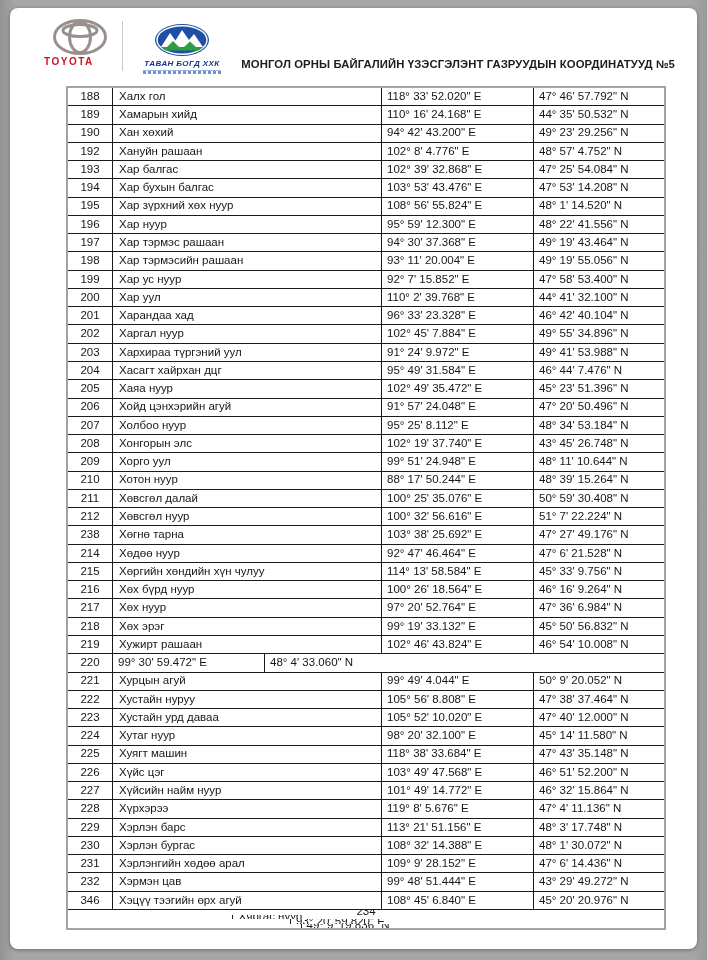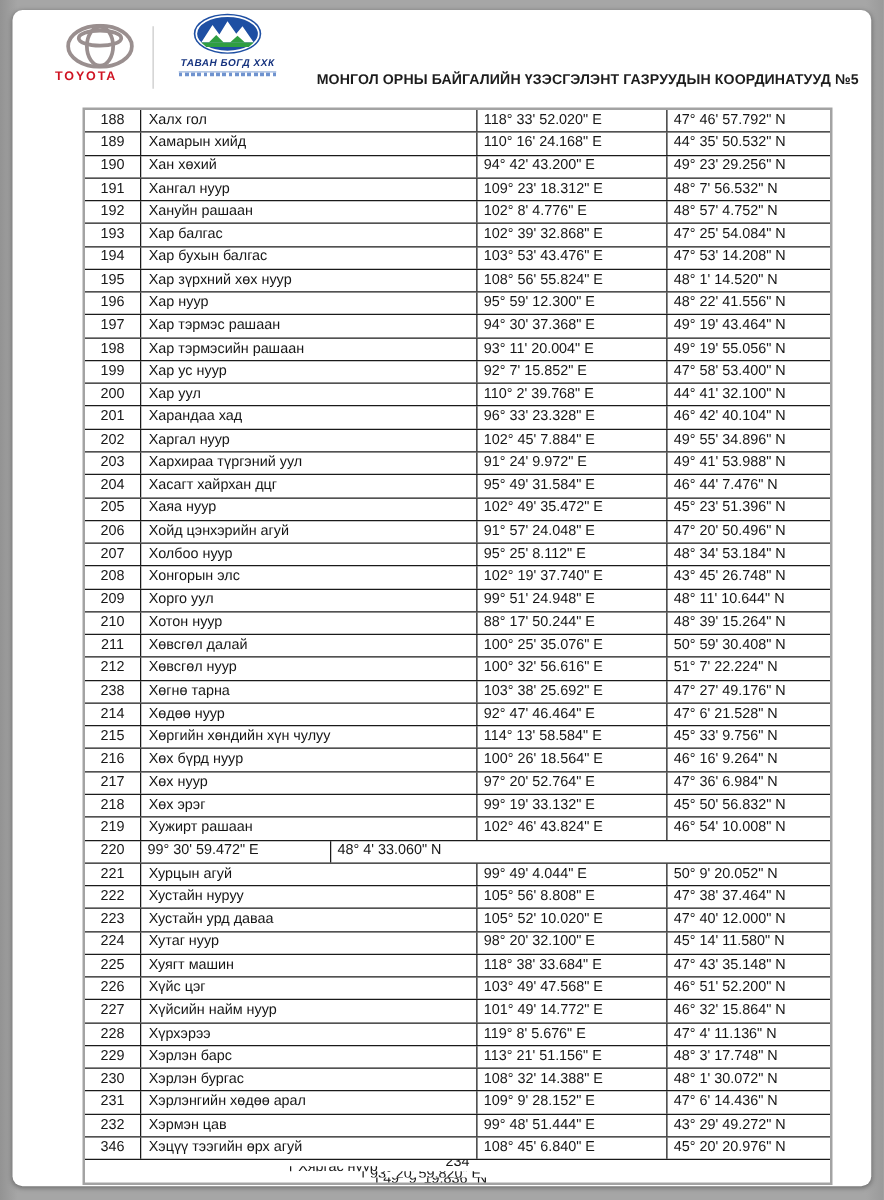--- a/index.html
+++ b/index.html
@@ -30,36 +30,36 @@
   .toyota-word {
     margin-top: 1px;
     font-size: 10px; font-weight: bold; letter-spacing: 1.5px;
     color: #cf1322;
   }
   .hdr-divider {
     position: absolute; left: 112px; top: 13px;
     width: 1px; height: 50px; background: #c9c9c9;
   }
   .logo-tb {
-    position: absolute; left: 124px; top: 1px; width: 96px;
+    position: absolute; left: 124px; top: 14px; width: 96px;
     text-align: center;
   }
   .tb-emblem { display: block; margin: 0 auto; }
   .tb-word {
     margin-top: 1px;
     font-size: 8px; font-weight: bold; font-style: italic;
     letter-spacing: 0.4px; color: #16337f; white-space: nowrap;
   }
   .tb-tagline {
     margin: 2px auto 0 auto; width: 78px; height: 3px;
     background: repeating-linear-gradient(90deg, #6f93cf 0 3px, #ffffff 3px 5px);
     border-top: 1px solid #9db6dd;
   }
   .doc-title {
-    position: absolute; right: 10px; top: 50px;
+    position: absolute; right: 22px; top: 50px;
     font-size: 11.3px; font-weight: bold; color: #1c1c1c;
     letter-spacing: 0.1px; white-space: nowrap;
   }
   
   .coord-table {
     position: absolute; left: 56px; top: 78px;
     width: 600px;
     border: 2px solid #a3a3a3;
     box-sizing: border-box;
   }
@@ -134,26 +134,20 @@
     <div class="cell c-lat">44° 35' 50.532" N</div>
   </div>
 
   <div class="row">
     <div class="cell c-no">190</div>
     <div class="cell c-name">Хан хөхий</div>
     <div class="cell c-lon">94° 42' 43.200" E</div>
     <div class="cell c-lat">49° 23' 29.256" N</div>
   </div>
 
-  <div class="row">
-    <div class="cell c-no">191</div>
-    <div class="cell c-name">Хангал нуур</div>
-    <div class="cell c-lon">109° 23' 18.312" E</div>
-    <div class="cell c-lat">48° 7' 56.532" N</div>
-  </div>
 
   <div class="row">
     <div class="cell c-no">192</div>
     <div class="cell c-name">Хануйн рашаан</div>
     <div class="cell c-lon">102° 8' 4.776" E</div>
     <div class="cell c-lat">48° 57' 4.752" N</div>
   </div>
 
   <div class="row">
     <div class="cell c-no">193</div>

